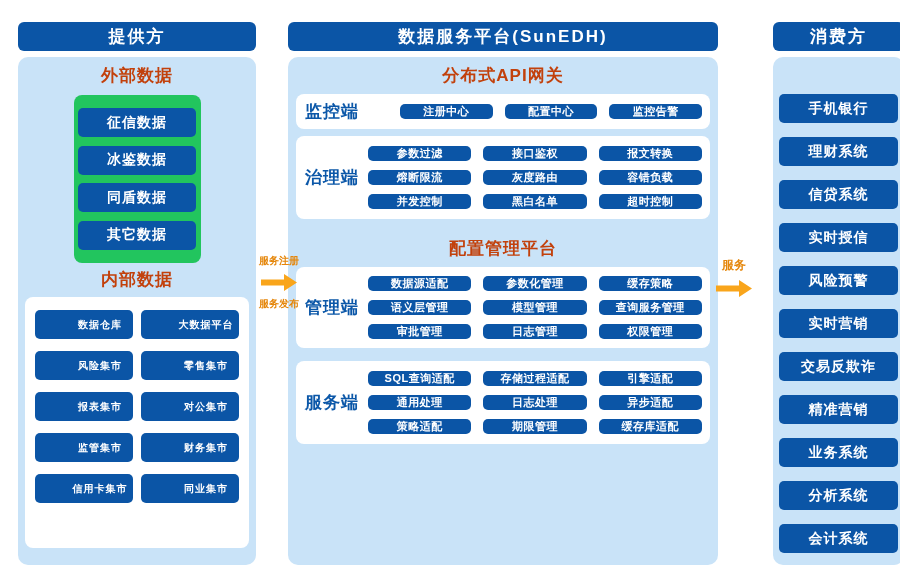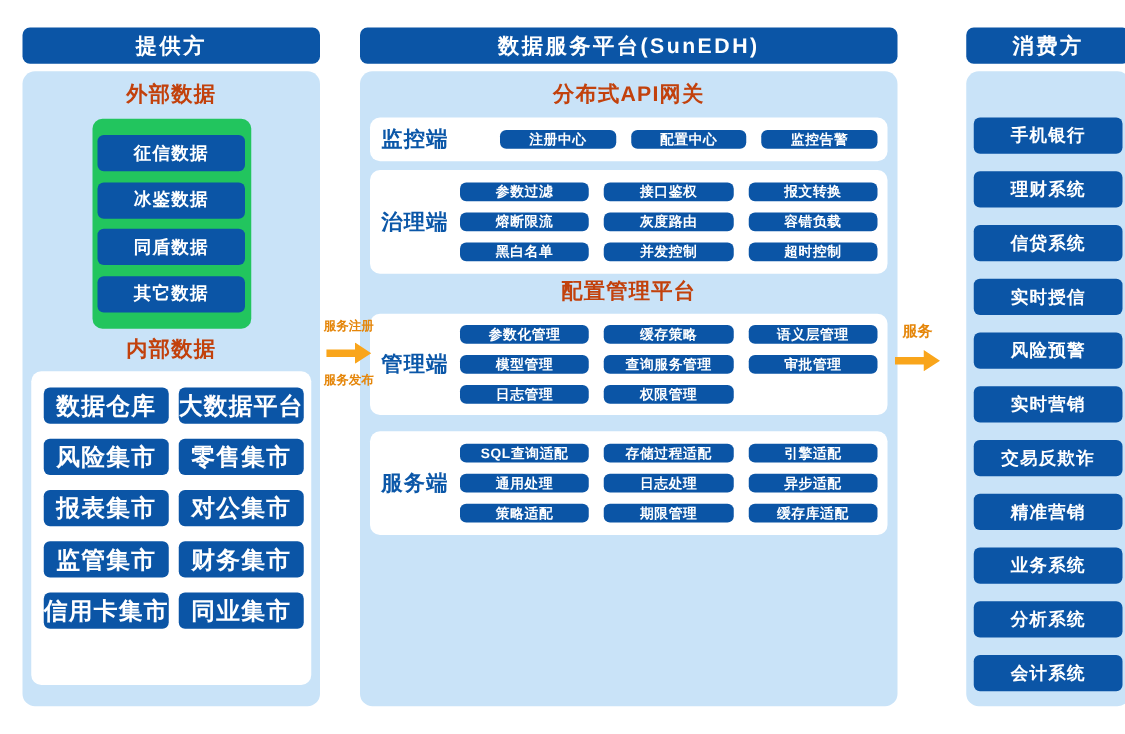--- a/index.html
+++ b/index.html
@@ -19,42 +19,42 @@
   }
   .panel {
     margin-top:6px; height:508px; background:#C9E3F8; border-radius:10px;
     box-sizing:border-box;
   }
   .section-title {
     text-align:center; color:#c2410c; font-weight:bold; font-size:17px;
     letter-spacing:1px; padding-top:9px; line-height:20px;
   }
   .section-title.tight { padding-top:7px; }
-  .section-title.mid2  { padding-top:4px; }
+  .section-title.mid2  { padding-top:20px; }
 
   .btn {
     background:#0B55A6; color:#ffffff; border-radius:5px;
     font-size:14px; font-weight:bold; letter-spacing:1px;
     display:flex; align-items:center; justify-content:center;
     height:29px; box-sizing:border-box; white-space:nowrap;
   }
 
   
   .ext-box {
     width:127px; height:168px; margin:9px auto 0; background:#22c55e;
     border-radius:8px; display:flex; flex-direction:column; align-items:center;
     justify-content:space-evenly; padding:5px 0; box-sizing:border-box;
   }
   .ext-box .btn { width:118px; }
   .int-box {
     width:224px; height:251px; margin:7px auto 0; background:#ffffff;
     border-radius:8px; box-sizing:border-box; padding:13px 10px;
     display:grid; grid-template-columns:1fr 1fr; gap:12px 8px; align-content:start;
   }
-  .int-box .btn { font-size:19px; }
+  .int-box .btn { font-size:10px;padding-left:32px; }
 
   
   .svc-row {
     width:414px; margin:8px auto 0; background:#ffffff; border-radius:8px;
     display:flex; align-items:center; box-sizing:border-box;
     padding:10px 8px 10px 0;
   }
   .svc-row.single { padding-top:6px; padding-bottom:6px;gap:32px; }
   .svc-row.m7  { margin-top:7px; }
   .svc-row.m13 { margin-top:13px; }
@@ -136,31 +136,32 @@
 
       <div class="svc-row m7">
         <div class="svc-label">治理端</div>
         <div class="svc-grid">
           <div class="btn">参数过滤</div>
           <div class="btn">接口鉴权</div>
           <div class="btn">报文转换</div>
           <div class="btn">熔断限流</div>
           <div class="btn">灰度路由</div>
           <div class="btn">容错负载</div>
+          <div class="btn">并发控制</div>
           <div class="btn">黑白名单</div>
-          <div class="btn">并发控制</div>
           <div class="btn">超时控制</div>
         </div>
       </div>
 
       <div class="section-title mid2">配置管理平台</div>
 
       <div class="svc-row p9">
         <div class="svc-label">管理端</div>
         <div class="svc-grid">
+          <div class="btn">数据源适配</div>
           <div class="btn">参数化管理</div>
           <div class="btn">缓存策略</div>
           <div class="btn">语义层管理</div>
           <div class="btn">模型管理</div>
           <div class="btn">查询服务管理</div>
           <div class="btn">审批管理</div>
           <div class="btn">日志管理</div>
           <div class="btn">权限管理</div>
         </div>
       </div>

